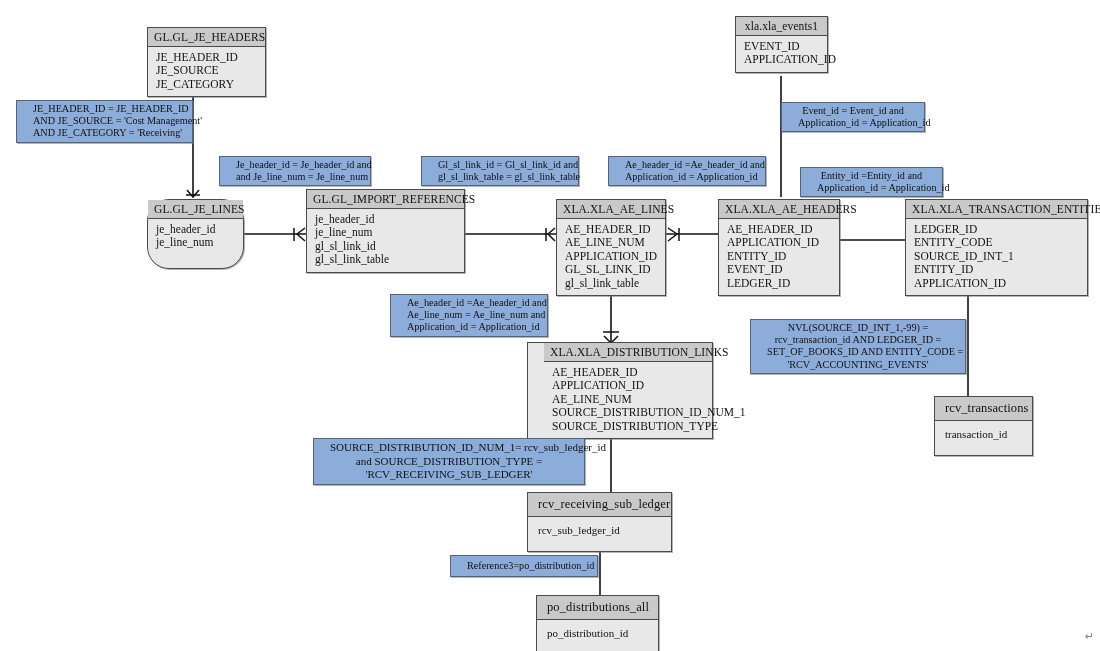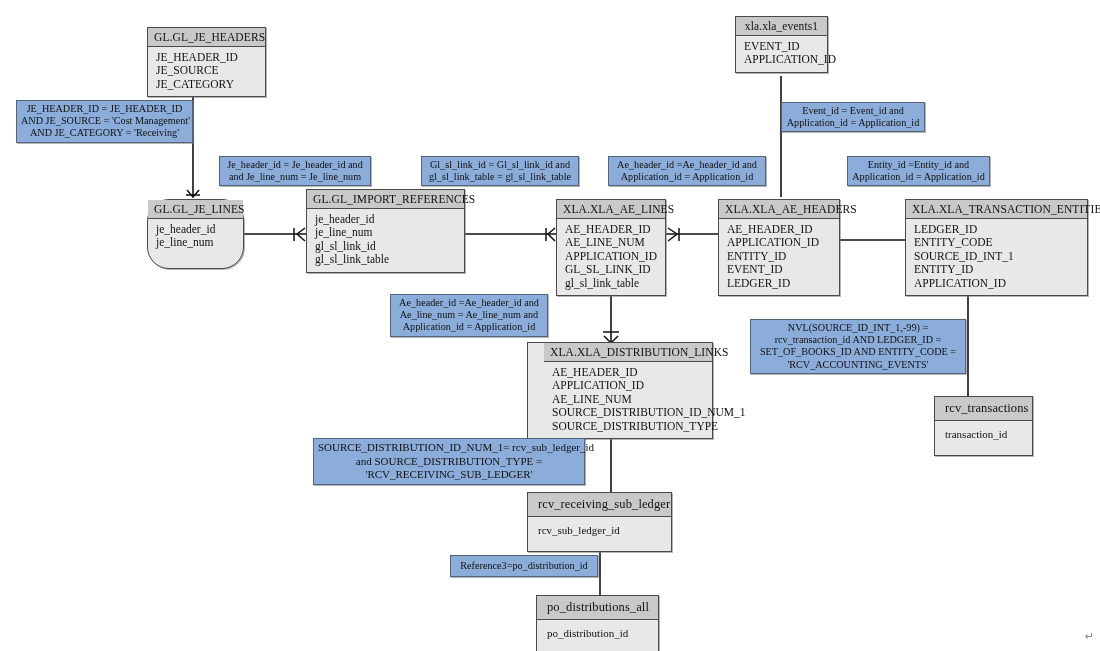--- a/index.html
+++ b/index.html
@@ -41,21 +41,21 @@
   .note{
     position:absolute;
     background:#8cadda;
     border:1px solid #55647a;
     box-shadow:1px 1px 0 rgba(120,120,120,.55);
     box-sizing:border-box;
     text-align:center;
     font-size:10.2px;
     line-height:12.2px;
     color:#101010;
-    padding:2px 4px;
+    padding:2px 16px;
     z-index:6;
   }
   .note div{white-space:nowrap;}
   .note.big{font-size:11px;line-height:13.5px;}
   .pilcrow{
     position:absolute;right:6px;bottom:8px;color:#888;font-size:11px;
   }
 </style>
 </head>
 <body>
@@ -214,21 +214,21 @@
   <div class="note" style="left:421px;top:156px;width:158px;">
     <div>Gl_sl_link_id = Gl_sl_link_id and</div>
     <div>gl_sl_link_table = gl_sl_link_table</div>
   </div>
 
   <div class="note" style="left:608px;top:156px;width:158px;">
     <div>Ae_header_id =Ae_header_id and</div>
     <div>Application_id = Application_id</div>
   </div>
 
-  <div class="note" style="left:800px;top:156px;width:143px;margin-left:47px;">
+  <div class="note" style="left:800px;top:167px;width:143px;">
     <div>Entity_id =Entity_id and</div>
     <div>Application_id = Application_id</div>
   </div>
 
   <div class="note" style="left:781px;top:102px;width:144px;">
     <div>Event_id = Event_id and</div>
     <div>Application_id = Application_id</div>
   </div>
 
   <div class="note" style="left:390px;top:294px;width:158px;">

